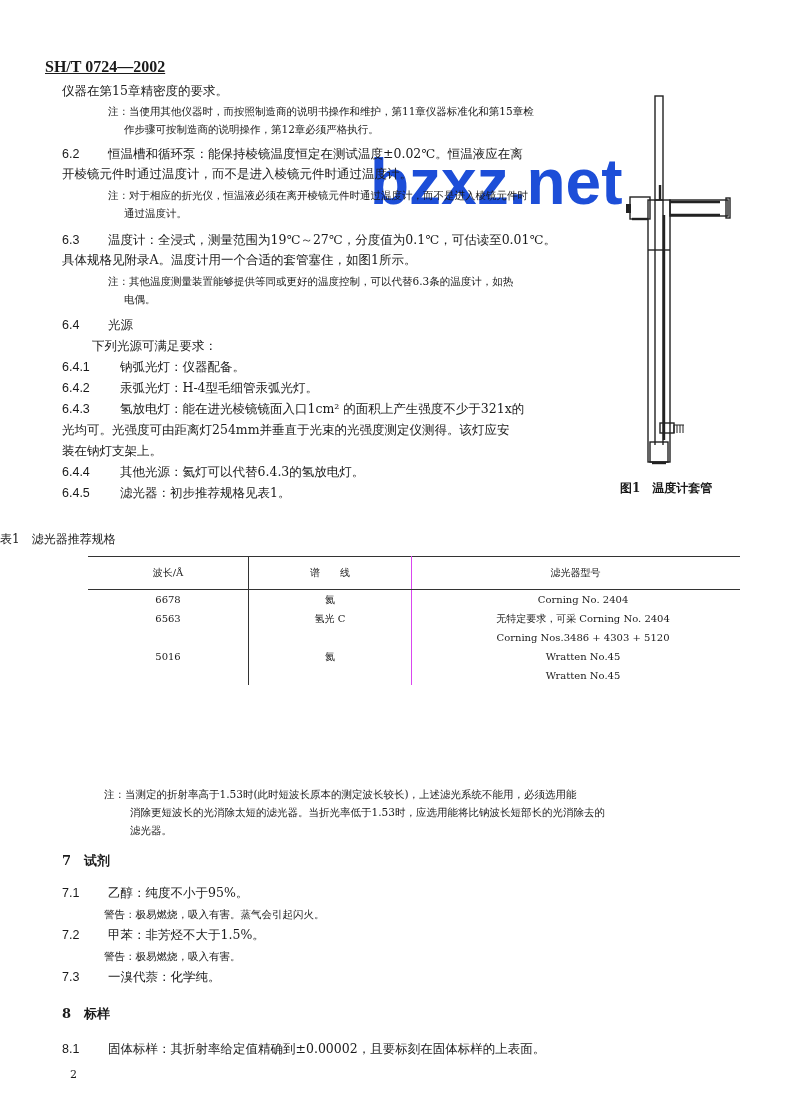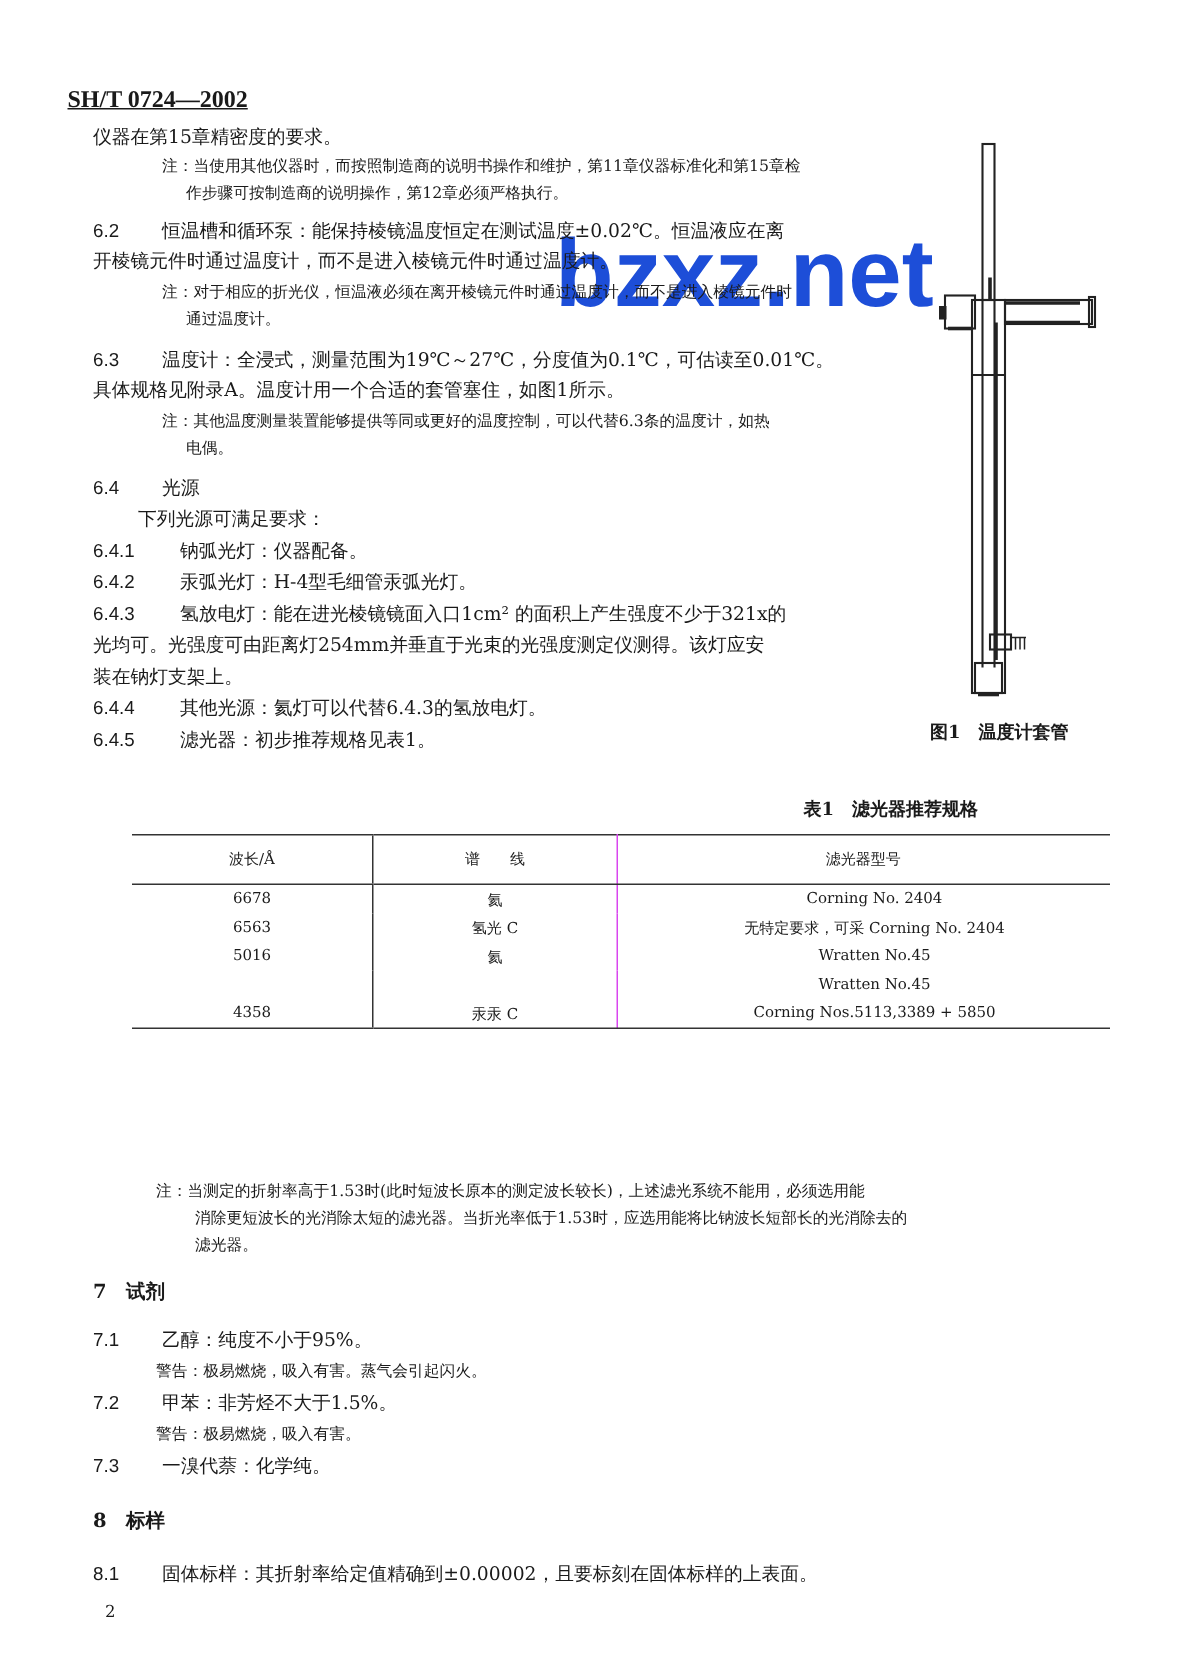--- a/index.html
+++ b/index.html
@@ -5,21 +5,21 @@
   html, body { margin: 0; padding: 0; background: #ffffff; }
   body { width: 800px; height: 1103px; position: relative; overflow: hidden;
          font-family: "DejaVu Serif", "Liberation Serif", serif; color: #1a1a1a; }
   .abs { position: absolute; white-space: nowrap; }
   .hdr { left: 45px; top: 58px; font-size: 16px; font-weight: bold; font-family: "Liberation Serif", serif; text-decoration: underline; }
   .p { font-size: 12.5px; line-height: 18px; }
   .note { font-size: 10.5px; line-height: 18px; }
   .num { display: inline-block; width: 46px; font-family: "Liberation Sans", sans-serif; }
   .num2 { display: inline-block; width: 58px; font-family: "Liberation Sans", sans-serif; }
   .sec { font-size: 13px; font-weight: bold; }
-  .tbl-title { left: 0; width: 652px; text-align: right; top: 531px; font-size: 12px; font-weight: bold; }
+  .tbl-title { left: 0; width: 652px; text-align: left; top: 531px; font-size: 12px; font-weight: normal; }
   table.t { position: absolute; left: 88px; top: 556px; width: 652px; border-collapse: collapse; font-size: 10px; }
   table.t th { font-weight: normal; height: 30px; border-top: 1.5px solid #333; border-bottom: 1.5px solid #333; }
   table.t td { height: 19px; padding: 0; }
   table.t .c1 { width: 158px; text-align: center; }
   table.t .c2 { width: 160px; text-align: center; border-left: 1px solid #333; border-right: 1px solid #d946ef; }
   table.t .c3 { padding-left: 14px; text-align: center; }
   table.t th.c3 { text-align: center; padding-left: 0; }
   table.t tr.last td { border-bottom: 1.5px solid #333; }
   .fig-cap { left: 620px; top: 480px; font-size: 12px; font-weight: bold; }
   .wm { left: 370px; top: 145px; font-size: 64px; color: #1d4ed8; font-family: "Liberation Sans", sans-serif; font-weight: bold; }
@@ -118,33 +118,33 @@
         <td class="c1">6678</td>
         <td class="c2">氦</td>
         <td class="c3">Corning No. 2404</td>
       </tr>
     <tr>
         <td class="c1">6563</td>
         <td class="c2">氢光 C</td>
         <td class="c3">无特定要求，可采 Corning No. 2404</td>
       </tr>
     <tr>
+        <td class="c1"></td>
+        <td class="c2"></td>
+        <td class="c3">Corning Nos.3486 + 4303 + 5120</td>
+      </tr>
+    <tr>
         <td class="c1">5016</td>
         <td class="c2">氦</td>
         <td class="c3">Wratten No.45</td>
       </tr>
     <tr>
         <td class="c1"></td>
         <td class="c2"></td>
         <td class="c3">Wratten No.45</td>
-      </tr>
-    <tr class="last">
-        <td class="c1">4358</td>
-        <td class="c2">汞汞 C</td>
-        <td class="c3">Corning Nos.5113,3389 + 5850</td>
       </tr>
   </tbody>
 </table>
 
 <div class="abs note" style="left:104px;top:785px;">注：当测定的折射率高于1.53时(此时短波长原本的测定波长较长)，上述滤光系统不能用，必须选用能</div>
 <div class="abs note" style="left:130px;top:803px;">消除更短波长的光消除太短的滤光器。当折光率低于1.53时，应选用能将比钠波长短部长的光消除去的</div>
 <div class="abs note" style="left:130px;top:821px;">滤光器。</div>
 
 <div class="abs sec" style="left:62px;top:852px;">7　试剂</div>
 <div class="abs p" style="left:62px;top:884px;">

